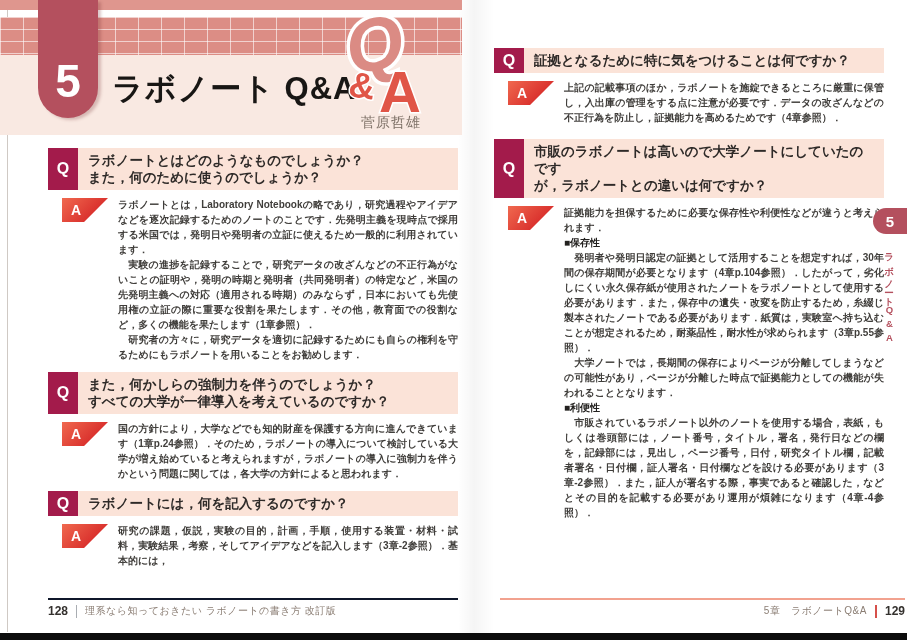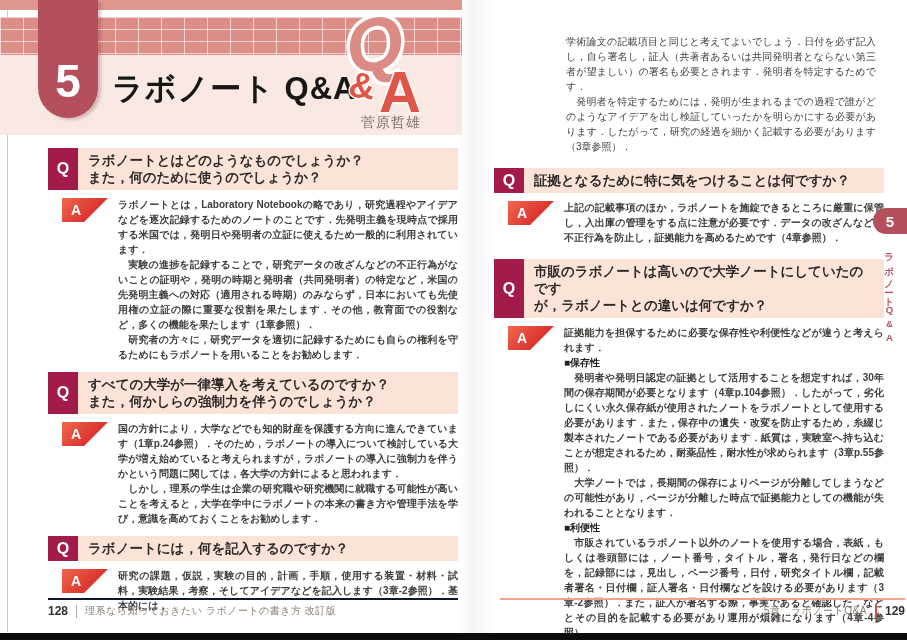--- a/index.html
+++ b/index.html
@@ -100,53 +100,48 @@
       <div class="a-body">
         <p>ラボノートとは，Laboratory Notebookの略であり，研究過程やアイデアなどを逐次記録するためのノートのことです．先発明主義を現時点で採用する米国では，発明日や発明者の立証に使えるため一般的に利用されています．</p>
         <p>　実験の進捗を記録することで，研究データの改ざんなどの不正行為がないことの証明や，発明の時期と発明者（共同発明者）の特定など，米国の先発明主義への対応（適用される時期）のみならず，日本においても先使用権の立証の際に重要な役割を果たします．その他，教育面での役割など，多くの機能を果たします（1章参照）．</p>
         <p>　研究者の方々に，研究データを適切に記録するためにも自らの権利を守るためにもラボノートを用いることをお勧めします．</p>
       </div>
     </div>
 
     <div class="q-band">
       <div class="q-square">Q</div>
       <div class="q-title">
+        <div>また，何かしらの強制力を伴うのでしょうか？</div>
         <div>すべての大学が一律導入を考えているのですか？</div>
-        <div>また，何かしらの強制力を伴うのでしょうか？</div>
       </div>
     </div>
     <div class="answer">
       <div class="a-marker">A</div>
       <div class="a-body">
         <p>国の方針により，大学などでも知的財産を保護する方向に進んできています（1章p.24参照）．そのため，ラボノートの導入について検討している大学が増え始めていると考えられますが，ラボノートの導入に強制力を伴うかという問題に関しては，各大学の方針によると思われます．</p>
-        <p>　しかし，理系の学生は企業の研究職や研究機関に就職する可能性が高いことを考えると，大学在学中にラボノートの本来の書き方や管理手法を学び，意識を高めておくことをお勧めします．</p>
       </div>
     </div>
 
     <div class="q-band">
       <div class="q-square">Q</div>
       <div class="q-title">
         <div>ラボノートには，何を記入するのですか？</div>
       </div>
     </div>
     <div class="answer">
       <div class="a-marker">A</div>
       <div class="a-body">
         <p>研究の課題，仮説，実験の目的，計画，手順，使用する装置・材料・試料，実験結果，考察，そしてアイデアなどを記入します（3章-2参照）．基本的には，</p>
       </div>
     </div>
 
   </div>
 
   <div class="right-content">
 
-    <div class="continuation">
-      <p>学術論文の記載項目と同じと考えてよいでしょう．日付を必ず記入し，自ら署名し，証人（共著者あるいは共同発明者とならない第三者が望ましい）の署名も必要とされます．発明者を特定するためです．</p>
-      <p>　発明者を特定するためには，発明が生まれるまでの過程で誰がどのようなアイデアを出し検証していったかを明らかにする必要があります．したがって，研究の経過を細かく記載する必要があります（3章参照）．</p>
-    </div>
 
     <div class="q-band">
       <div class="q-square">Q</div>
       <div class="q-title">
         <div>証拠となるために特に気をつけることは何ですか？</div>
       </div>
     </div>
     <div class="answer">
       <div class="a-marker">A</div>
       <div class="a-body">

